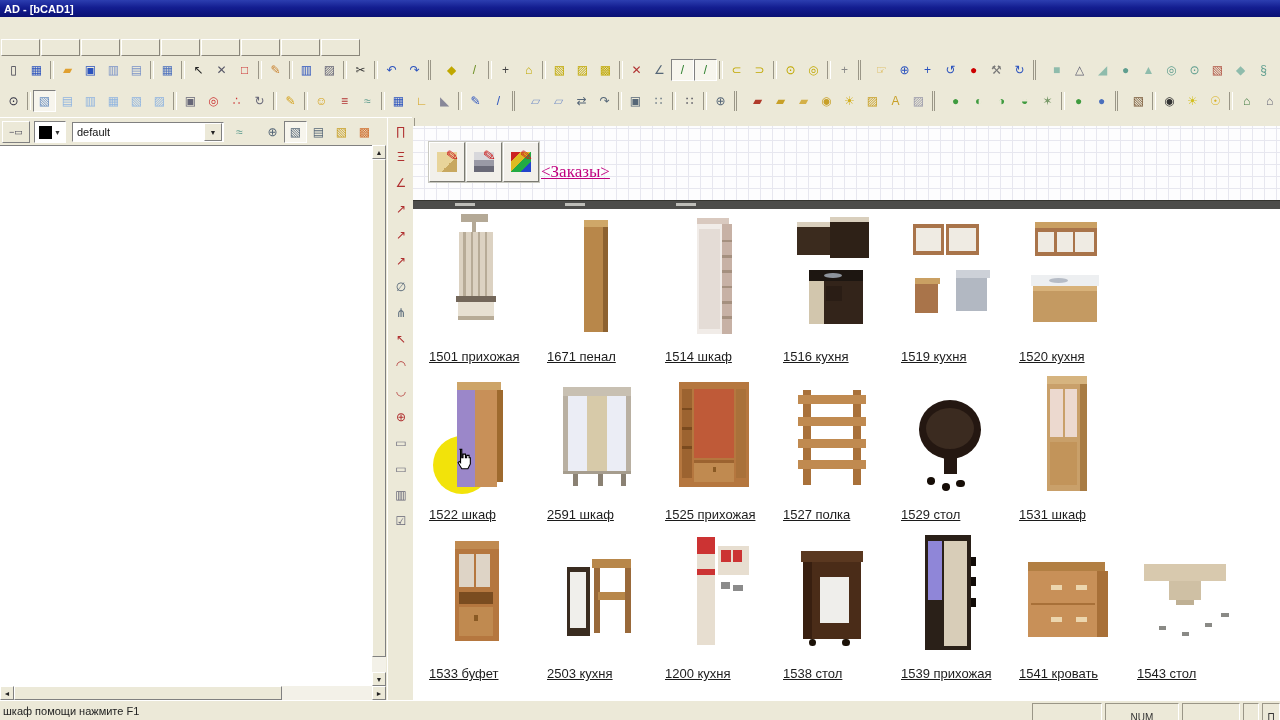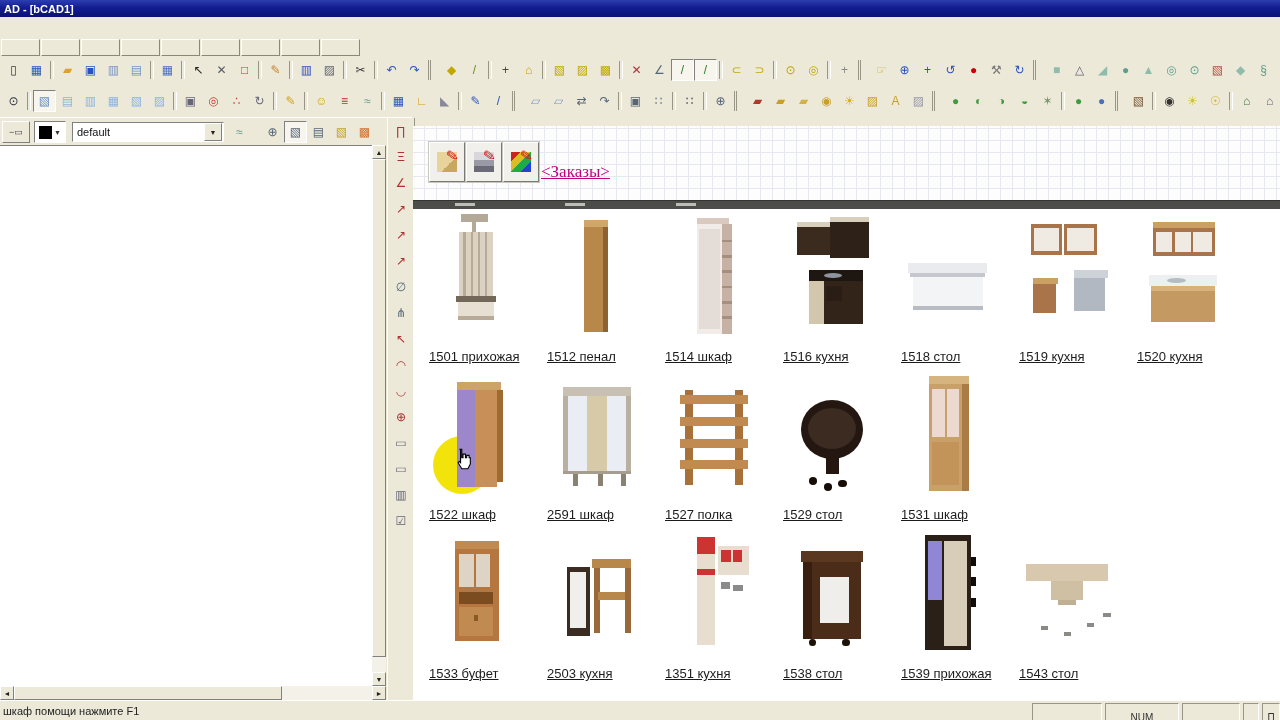--- a/index.html
+++ b/index.html
@@ -574,21 +574,21 @@
               <div class="shape" style="left: 31%; top: 80%; width: 34%; height: 3%; background: rgb(183, 171, 151);"></div>
             </div>
             <a class="clabel">1501 прихожая</a>
           </div>
           <div class="cell">
             <div class="fig">
               <div class="shape" style="left: 38%; top: 5%; width: 24%; height: 5%; background: rgb(207, 167, 104);"></div>
               <div class="shape" style="left: 38%; top: 10%; width: 19%; height: 82%; background: rgb(184, 135, 74);"></div>
               <div class="shape" style="left: 57%; top: 10%; width: 5%; height: 82%; background: rgb(141, 98, 48);"></div>
             </div>
-            <a class="clabel">1512 пенал</a>
+            <a class="clabel">1671 пенал</a>
           </div>
           <div class="cell">
             <div class="fig">
               <div class="shape" style="left: 34%; top: 3%; width: 30%; height: 5%; background: rgb(217, 201, 191);"></div>
               <div class="shape" style="left: 34%; top: 8%; width: 24%; height: 86%; background: rgb(241, 236, 232);"></div>
               <div class="shape" style="left: 36%; top: 12%; width: 20%; height: 78%; background: rgb(228, 220, 214);"></div>
               <div class="shape" style="left: 58%; top: 8%; width: 9%; height: 86%; background: rgb(199, 177, 165);"></div>
               <div class="shape" style="left: 58%; top: 20%; width: 9%; height: 2%; background: rgb(165, 144, 127);"></div>
               <div class="shape" style="left: 58%; top: 32%; width: 9%; height: 2%; background: rgb(165, 144, 127);"></div>
               <div class="shape" style="left: 58%; top: 44%; width: 9%; height: 2%; background: rgb(165, 144, 127);"></div>
@@ -607,29 +607,20 @@
               <div class="shape" style="left: 28%; top: 44%; width: 52%; height: 8%; background: rgb(29, 22, 17);"></div>
               <div class="shape" style="left: 42%; top: 46%; width: 18%; height: 4%; background: rgb(142, 148, 156); border-radius: 50%;"></div>
               <div class="shape" style="left: 28%; top: 52%; width: 14%; height: 34%; background: rgb(210, 198, 173);"></div>
               <div class="shape" style="left: 42%; top: 52%; width: 38%; height: 34%; background: rgb(51, 36, 26);"></div>
               <div class="shape" style="left: 44%; top: 56%; width: 16%; height: 12%; background: rgb(42, 29, 21);"></div>
             </div>
             <a class="clabel">1516 кухня</a>
           </div>
           <div class="cell">
             <div class="fig">
-              <div class="shape" style="left: 10%; top: 38%; width: 76%; height: 8%; background: rgb(233, 235, 238);"></div>
-              <div class="shape" style="left: 12%; top: 46%; width: 72%; height: 3%; background: rgb(196, 200, 206);"></div>
-              <div class="shape" style="left: 14%; top: 49%; width: 68%; height: 25%; background: rgb(243, 244, 246);"></div>
-              <div class="shape" style="left: 14%; top: 72%; width: 68%; height: 3%; background: rgb(184, 188, 196);"></div>
-            </div>
-            <a class="clabel">1518 стол</a>
-          </div>
-          <div class="cell">
-            <div class="fig">
               <div class="shape" style="left: 14%; top: 8%; width: 30%; height: 24%; background: rgb(169, 116, 74);"></div>
               <div class="shape" style="left: 17%; top: 11%; width: 24%; height: 18%; background: rgb(239, 235, 227);"></div>
               <div class="shape" style="left: 46%; top: 8%; width: 32%; height: 24%; background: rgb(169, 116, 74);"></div>
               <div class="shape" style="left: 49%; top: 11%; width: 26%; height: 18%; background: rgb(239, 235, 227);"></div>
               <div class="shape" style="left: 56%; top: 44%; width: 32%; height: 6%; background: rgb(205, 209, 216);"></div>
               <div class="shape" style="left: 56%; top: 50%; width: 30%; height: 26%; background: rgb(178, 184, 194);"></div>
               <div class="shape" style="left: 16%; top: 50%; width: 24%; height: 5%; background: rgb(202, 160, 99);"></div>
               <div class="shape" style="left: 16%; top: 55%; width: 22%; height: 22%; background: rgb(169, 116, 74);"></div>
             </div>
             <a class="clabel">1519 кухня</a>
@@ -673,20 +664,35 @@
               <div class="shape" style="left: 61%; top: 19%; width: 18%; height: 58%; background: rgb(235, 237, 245);"></div>
               <div class="shape" style="left: 18%; top: 77%; width: 66%; height: 3%; background: rgb(166, 157, 142);"></div>
               <div class="shape" style="left: 28%; top: 80%; width: 5%; height: 9%; background: rgb(138, 129, 115);"></div>
               <div class="shape" style="left: 52%; top: 80%; width: 5%; height: 9%; background: rgb(138, 129, 115);"></div>
               <div class="shape" style="left: 74%; top: 80%; width: 5%; height: 9%; background: rgb(138, 129, 115);"></div>
             </div>
             <a class="clabel">2591 шкаф</a>
           </div>
           <div class="cell">
             <div class="fig">
+              <div class="shape" style="left: 16%; top: 8%; width: 68%; height: 82%; background: rgb(181, 119, 63);"></div>
+              <div class="shape" style="left: 19%; top: 13%; width: 10%; height: 70%; background: rgb(156, 99, 48);"></div>
+              <div class="shape" style="left: 19%; top: 28%; width: 10%; height: 2%; background: rgb(122, 74, 30);"></div>
+              <div class="shape" style="left: 19%; top: 43%; width: 10%; height: 2%; background: rgb(122, 74, 30);"></div>
+              <div class="shape" style="left: 19%; top: 58%; width: 10%; height: 2%; background: rgb(122, 74, 30);"></div>
+              <div class="shape" style="left: 31%; top: 13%; width: 38%; height: 54%; background: rgb(191, 90, 56);"></div>
+              <div class="shape" style="left: 71%; top: 13%; width: 10%; height: 70%; background: rgb(169, 113, 58);"></div>
+              <div class="shape" style="left: 31%; top: 69%; width: 38%; height: 17%; background: rgb(192, 138, 80);"></div>
+              <div class="shape" style="left: 31%; top: 69%; width: 38%; height: 2%; background: rgb(156, 99, 48);"></div>
+              <div class="shape" style="left: 49%; top: 74%; width: 3%; height: 4%; background: rgb(138, 90, 36);"></div>
+            </div>
+            <a class="clabel">1525 прихожая</a>
+          </div>
+          <div class="cell">
+            <div class="fig">
               <div class="shape" style="left: 22%; top: 14%; width: 8%; height: 74%; background: rgb(169, 113, 58);"></div>
               <div class="shape" style="left: 70%; top: 14%; width: 8%; height: 74%; background: rgb(169, 113, 58);"></div>
               <div class="shape" style="left: 17%; top: 18%; width: 66%; height: 7%; background: rgb(192, 138, 80);"></div>
               <div class="shape" style="left: 17%; top: 35%; width: 66%; height: 7%; background: rgb(192, 138, 80);"></div>
               <div class="shape" style="left: 17%; top: 52%; width: 66%; height: 7%; background: rgb(192, 138, 80);"></div>
               <div class="shape" style="left: 17%; top: 69%; width: 66%; height: 7%; background: rgb(192, 138, 80);"></div>
             </div>
             <a class="clabel">1527 полка</a>
           </div>
           <div class="cell">
@@ -740,21 +746,21 @@
             <div class="fig">
               <div class="shape" style="left: 34%; top: 5%; width: 17%; height: 84%; background: rgb(231, 222, 208);"></div>
               <div class="shape" style="left: 34%; top: 5%; width: 17%; height: 13%; background: rgb(204, 51, 51);"></div>
               <div class="shape" style="left: 34%; top: 30%; width: 17%; height: 4%; background: rgb(204, 51, 51);"></div>
               <div class="shape" style="left: 54%; top: 12%; width: 30%; height: 22%; background: rgb(231, 222, 208);"></div>
               <div class="shape" style="left: 57%; top: 15%; width: 9%; height: 9%; background: rgb(204, 51, 51);"></div>
               <div class="shape" style="left: 68%; top: 15%; width: 9%; height: 9%; background: rgb(204, 51, 51);"></div>
               <div class="shape" style="left: 57%; top: 40%; width: 8%; height: 5%; background: rgb(139, 139, 139);"></div>
               <div class="shape" style="left: 68%; top: 42%; width: 10%; height: 5%; background: rgb(139, 139, 139);"></div>
             </div>
-            <a class="clabel">1351 кухня</a>
+            <a class="clabel">1200 кухня</a>
           </div>
           <div class="cell">
             <div class="fig">
               <div class="shape" style="left: 20%; top: 16%; width: 60%; height: 8%; background: rgb(90, 56, 32);"></div>
               <div class="shape" style="left: 22%; top: 24%; width: 56%; height: 60%; background: rgb(74, 44, 24);"></div>
               <div class="shape" style="left: 22%; top: 24%; width: 9%; height: 60%; background: rgb(56, 31, 16);"></div>
               <div class="shape" style="left: 38%; top: 36%; width: 28%; height: 36%; background: rgb(239, 238, 235);"></div>
               <div class="shape" style="left: 28%; top: 84%; width: 7%; height: 6%; background: rgb(28, 18, 8); border-radius: 50%;"></div>
               <div class="shape" style="left: 60%; top: 84%; width: 7%; height: 6%; background: rgb(28, 18, 8); border-radius: 50%;"></div>
             </div>
@@ -763,20 +769,33 @@
           <div class="cell">
             <div class="fig">
               <div class="shape" style="left: 26%; top: 3%; width: 44%; height: 90%; background: rgb(42, 32, 24);"></div>
               <div class="shape" style="left: 29%; top: 8%; width: 13%; height: 46%; background: rgb(143, 134, 216);"></div>
               <div class="shape" style="left: 44%; top: 8%; width: 22%; height: 82%; background: rgb(216, 205, 184);"></div>
               <div class="shape" style="left: 70%; top: 20%; width: 5%; height: 7%; background: rgb(18, 12, 8);"></div>
               <div class="shape" style="left: 70%; top: 36%; width: 5%; height: 7%; background: rgb(18, 12, 8);"></div>
               <div class="shape" style="left: 70%; top: 52%; width: 5%; height: 7%; background: rgb(18, 12, 8);"></div>
             </div>
             <a class="clabel">1539 прихожая</a>
+          </div>
+          <div class="cell">
+            <div class="fig">
+              <div class="shape" style="left: 12%; top: 24%; width: 74%; height: 7%; background: rgb(178, 127, 67);"></div>
+              <div class="shape" style="left: 12%; top: 31%; width: 66%; height: 52%; background: rgb(200, 144, 88);"></div>
+              <div class="shape" style="left: 78%; top: 31%; width: 10%; height: 52%; background: rgb(168, 112, 56);"></div>
+              <div class="shape" style="left: 14%; top: 56%; width: 62%; height: 2%; background: rgb(168, 112, 56);"></div>
+              <div class="shape" style="left: 34%; top: 42%; width: 10%; height: 4%; background: rgb(236, 214, 174);"></div>
+              <div class="shape" style="left: 34%; top: 67%; width: 10%; height: 4%; background: rgb(236, 214, 174);"></div>
+              <div class="shape" style="left: 58%; top: 42%; width: 10%; height: 4%; background: rgb(236, 214, 174);"></div>
+              <div class="shape" style="left: 58%; top: 67%; width: 10%; height: 4%; background: rgb(236, 214, 174);"></div>
+            </div>
+            <a class="clabel">1541 кровать</a>
           </div>
           <div class="cell">
             <div class="fig">
               <div class="shape" style="left: 10%; top: 26%; width: 78%; height: 13%; background: rgb(216, 201, 174);"></div>
               <div class="shape" style="left: 34%; top: 39%; width: 30%; height: 15%; background: rgb(207, 192, 164);"></div>
               <div class="shape" style="left: 40%; top: 54%; width: 18%; height: 4%; background: rgb(191, 176, 148);"></div>
               <div class="shape" style="left: 24%; top: 74%; width: 7%; height: 3%; background: rgb(138, 138, 134);"></div>
               <div class="shape" style="left: 46%; top: 79%; width: 7%; height: 3%; background: rgb(138, 138, 134);"></div>
               <div class="shape" style="left: 68%; top: 72%; width: 7%; height: 3%; background: rgb(138, 138, 134);"></div>
               <div class="shape" style="left: 84%; top: 64%; width: 7%; height: 3%; background: rgb(138, 138, 134);"></div>

